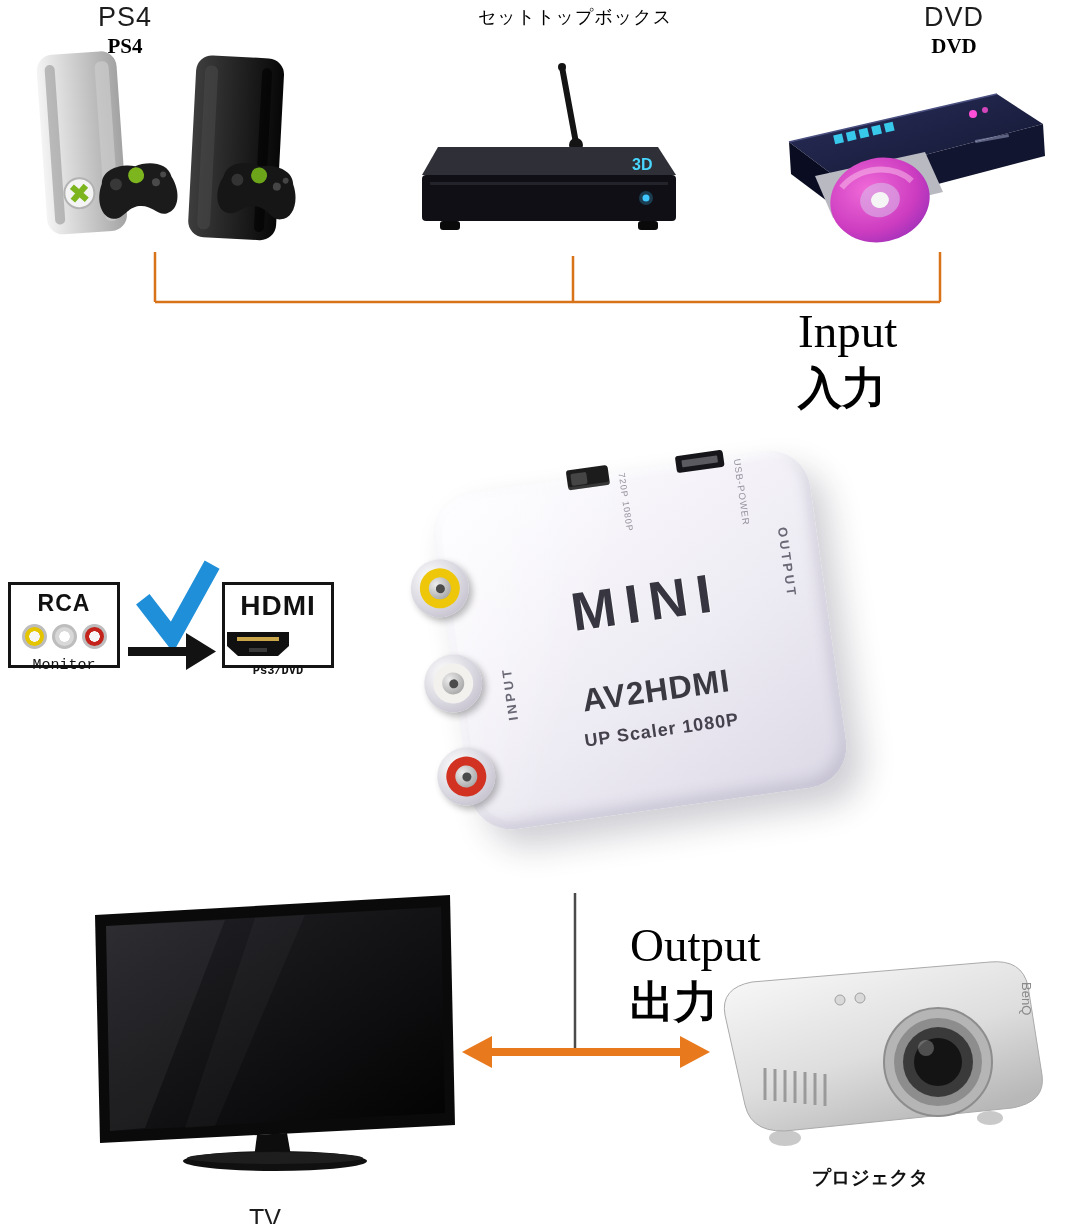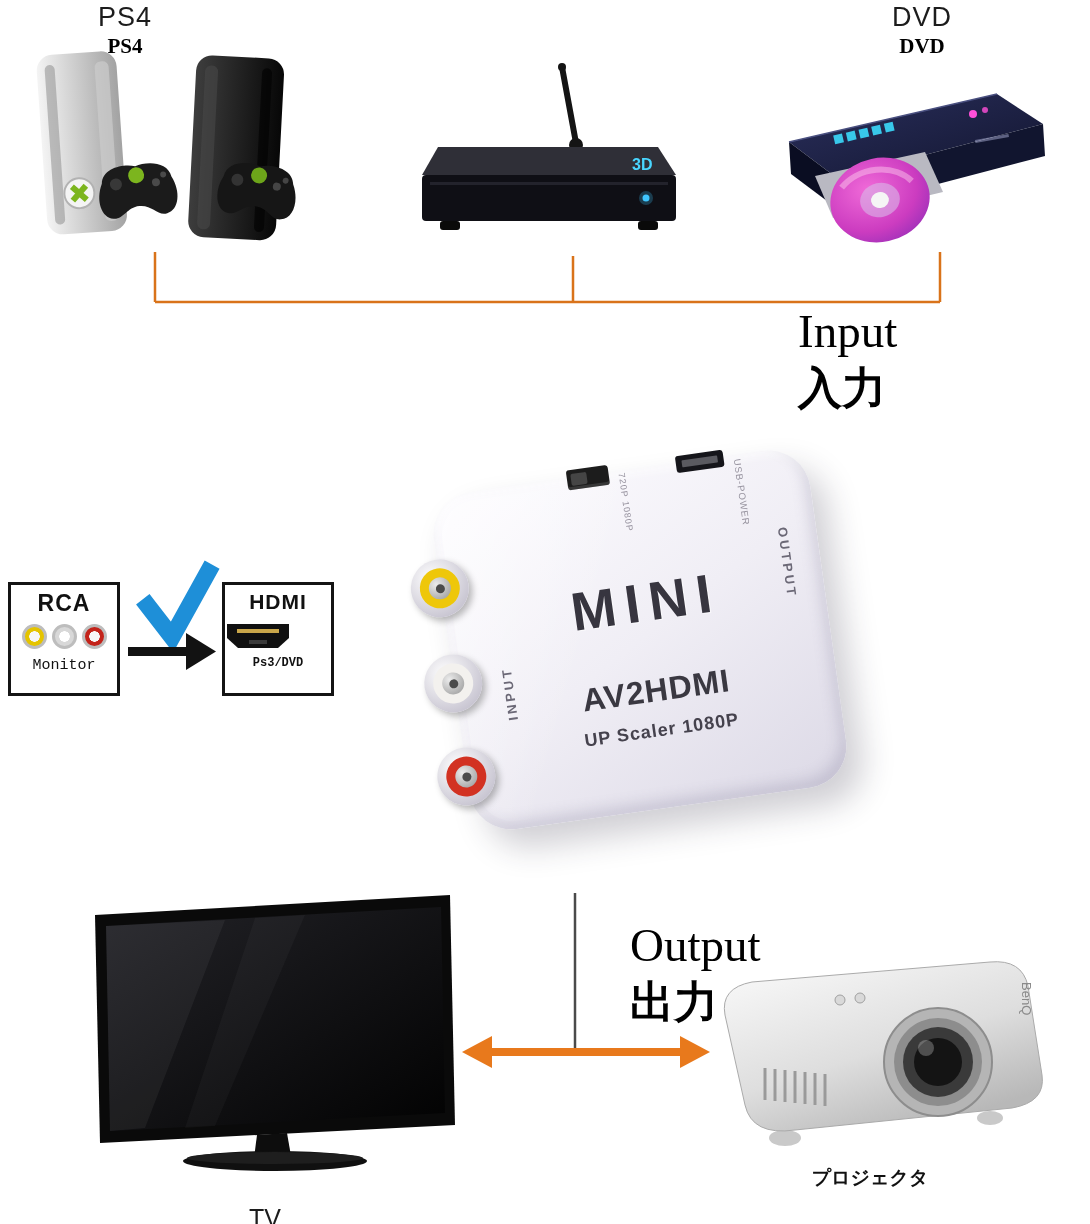--- a/index.html
+++ b/index.html
@@ -17,21 +17,21 @@
   .flow-caption{position:absolute;line-height:1.08;}
   .flow-caption .en{font-family:"Liberation Serif",serif;font-size:47px;color:#000;}
   .flow-caption .jp{font-family:"Liberation Serif",serif;font-size:44px;font-weight:bold;color:#000;margin-top:8px;}
 
   
   .out-label{position:absolute;text-align:center;}
   .out-label .en{font-size:25px;color:#1c1c1c;}
   .out-label .jp{font-size:19px;font-weight:bold;font-family:"Liberation Serif",serif;margin-top:2px;}
 
   
-  .cmp-box{position:absolute;width:112px;height:114px;background:#fff;border:3px solid #141414;
+  .cmp-box{position:absolute;width:112px;height:86px;background:#fff;border:3px solid #141414;
            box-sizing:border-box;text-align:center;}
   .cmp-title{font-weight:bold;font-size:23px;letter-spacing:1px;margin-top:5px;}
   .rconn-row{display:flex;justify-content:center;gap:5px;margin-top:7px;}
   .rconn{width:25px;height:25px;border-radius:50%;border:3px solid #bdbdbd;box-sizing:border-box;display:inline-block;}
   .rconn.yellow{background:radial-gradient(circle,#f7f7f7 0 5px,#e5c400 5.5px);}
   .rconn.white {background:radial-gradient(circle,#ffffff 0 5px,#d8d8d8 5.5px);}
   .rconn.red   {background:radial-gradient(circle,#f7f7f7 0 5px,#c3231a 5.5px);}
   .cmp-caption{font-size:15px;margin-top:8px;font-family:Liberation Mono, monospace;}
   .cmp-caption.bold{font-weight:bold;font-size:12px;margin-top:6px;}
   .hdmi-plug{margin-top:8px;}
@@ -77,22 +77,23 @@
 </head>
 <body>
 
 <div class="canvas">
 
   <div class="dev-label" style="left:45px;top:2px;width:160px;">
     <div class="en">PS4</div>
     <div class="jp">PS4</div>
   </div>
   <div class="dev-label" style="left:430px;top:2px;width:290px;">
-  </div>
-  <div class="dev-label" style="left:842px;top:2px;width:160px;">
+    <div class="jp-got">セットトップボックス</div>
+  </div>
+  <div class="dev-label" style="left:874px;top:2px;width:160px;">
     <div class="en">DVD</div>
     <div class="jp">DVD</div>
   </div>
 
   <svg class="abs" style="left:20px;top:45px;" width="320" height="215" viewBox="0 0 320 215">
     <defs>
       <linearGradient id="silver" x1="0" y1="0" x2="1" y2="0">
         <stop offset="0" stop-color="#f4f4f4"></stop>
           <stop offset="1" stop-color="#a3a3a3"></stop>
       </linearGradient>
@@ -203,21 +204,21 @@
     <div class="cmp-title">RCA</div>
     <div class="rconn-row">
       <span class="rconn yellow"></span>
       <span class="rconn white"></span>
       <span class="rconn red"></span>
     </div>
     <div class="cmp-caption">Monitor</div>
   </div>
 
   <div class="cmp-box" style="left:222px;top:582px;">
-    <div class="cmp-title" style="font-size:21px;">HDMI</div>
+    <div class="cmp-title" style="font-size:28px;">HDMI</div>
     <svg class="hdmi-plug" width="66" height="28" viewBox="0 0 66 28">
       <path d="M2,2 H64 V16 L53,26 H13 L2,16 Z" fill="#101010"></path>
       <rect x="12" y="7" width="42" height="4" fill="#c9a64a"></rect>
       <rect x="24" y="18" width="18" height="4" fill="#3a3a3a"></rect>
     </svg>
     <div class="cmp-caption bold">Ps3/DVD</div>
   </div>
 
   <div class="conv">
     <div class="face-sheen"></div>

